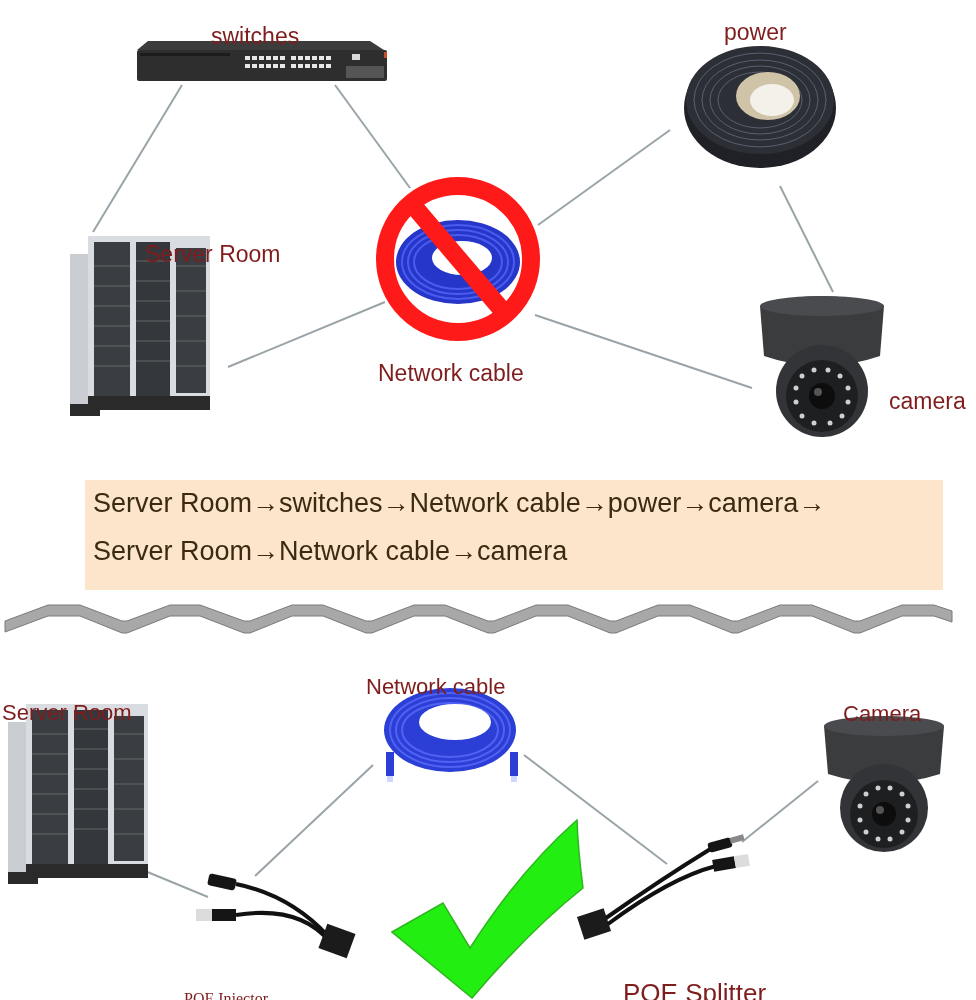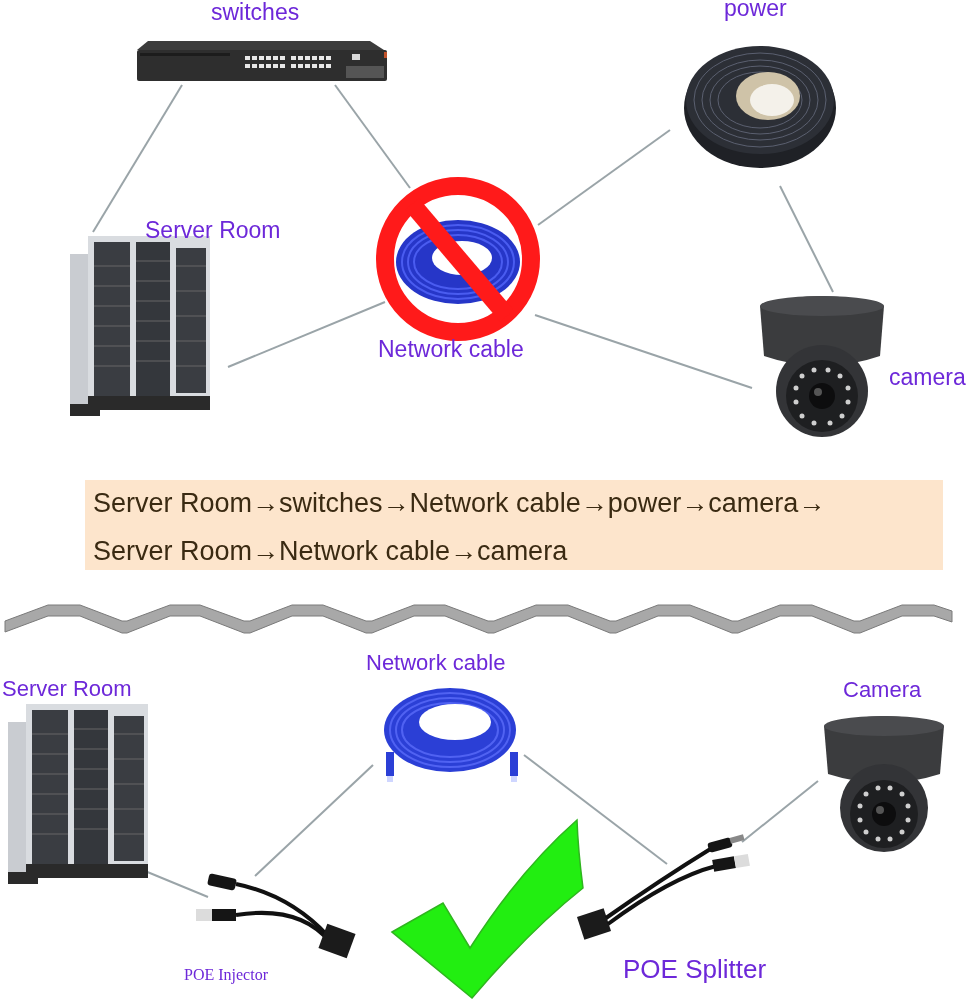--- a/index.html
+++ b/index.html
@@ -1,20 +1,20 @@
 <!DOCTYPE html>
 <html><head>
 <meta charset="utf-8">
 <style>
   html, body { margin: 0; padding: 0; background: #ffffff; }
   body { width: 976px; height: 1000px; position: relative; overflow: hidden;
          font-family: "Liberation Sans", sans-serif; color: #111; }
-  .label { position: absolute; font-size: 23px; color: #6d28d9; white-space: nowrap; line-height: 1; }
+  .label { position: absolute; font-size: 23px; color: #7f1d1d; white-space: nowrap; line-height: 1; margin-top: 24px; }
   svg { position: absolute; left: 0; top: 0; }
-  .banner { position: absolute; left: 85px; top: 480px; width: 858px; height: 90px;
+  .banner { position: absolute; left: 85px; top: 480px; width: 858px; height: 110px;
             background: #fde5cc; }
   .banner-line { position: absolute; left: 8px; font-size: 27px; color: #3a2a12;
                  white-space: nowrap; line-height: 1; }
 </style>
 </head>
 <body>
 
 <svg width="976" height="1000">
   <g stroke="#9aa4a8" stroke-width="2" fill="none">
 

